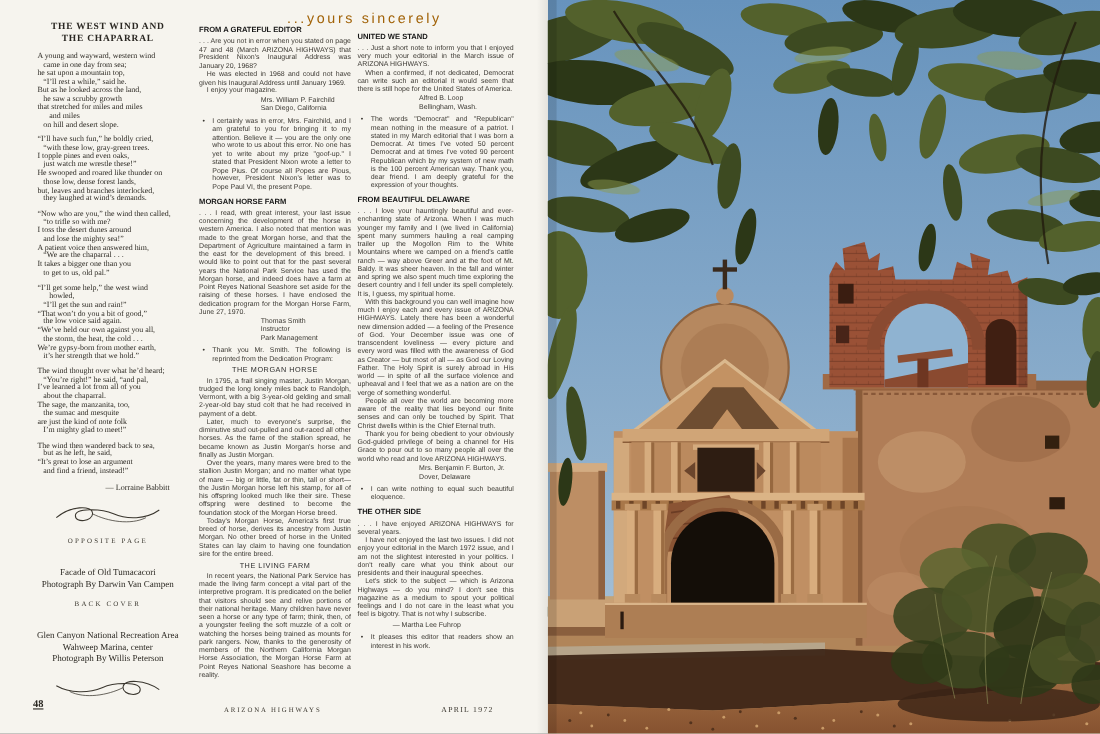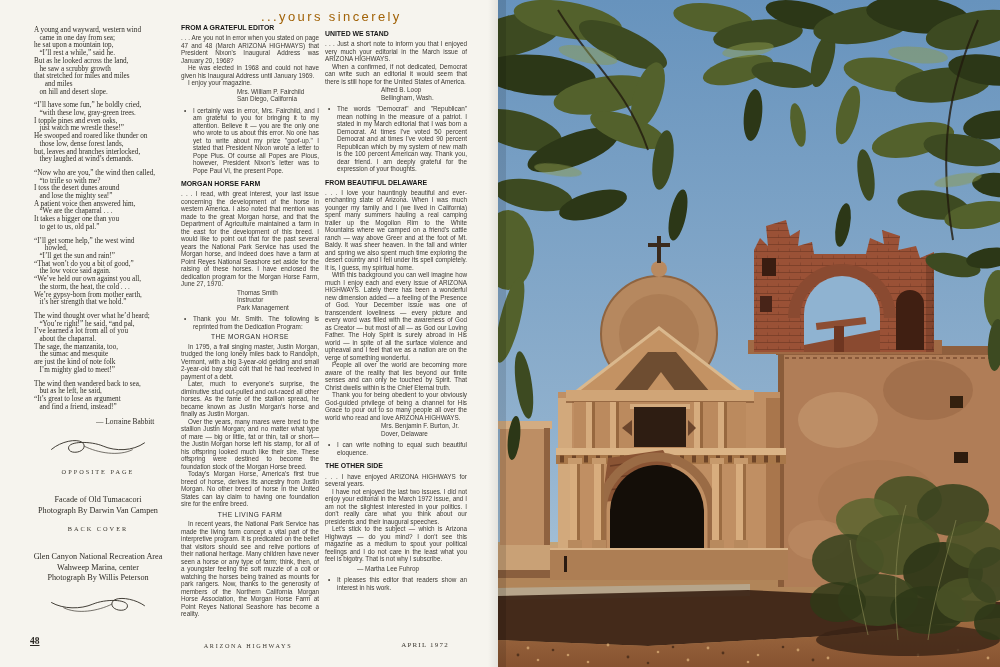--- a/index.html
+++ b/index.html
@@ -46,34 +46,38 @@
   .photo{position:absolute;left:498px;top:0;width:502px;height:667px;}
   .gutter{position:absolute;left:488px;top:0;width:10px;height:667px;
           background:linear-gradient(to right,rgba(0,0,0,0),rgba(0,0,0,.07));}
 </style>
 </head>
 <body>
 
 <div class="page">
 
   <div class="poem-col">
+    <div class="poem-title">
+      <div>THE WEST WIND AND</div>
+      <div>THE CHAPARRAL</div>
+    </div>
     <div class="poem-body">
         <div class="stanza">
           <div class="pline">A young and wayward, western wind</div>
           <div class="pline">   came in one day from sea;</div>
           <div class="pline">he sat upon a mountain top,</div>
           <div class="pline">   “I’ll rest a while,” said he.</div>
           <div class="pline">But as he looked across the land,</div>
           <div class="pline">   he saw a scrubby growth</div>
           <div class="pline">that stretched for miles and miles</div>
           <div class="pline">      and miles</div>
           <div class="pline">   on hill and desert slope.</div>
         </div>
         <div class="stanza">
-          <div class="pline">“I’ll have some fun,” he boldly cried,</div>
+          <div class="pline">“I’ll have such fun,” he boldly cried,</div>
           <div class="pline">   “with these low, gray-green trees.</div>
           <div class="pline">I topple pines and even oaks,</div>
           <div class="pline">   just watch me wrestle these!”</div>
           <div class="pline">He swooped and roared like thunder on</div>
           <div class="pline">   those low, dense forest lands,</div>
           <div class="pline">but, leaves and branches interlocked,</div>
           <div class="pline">   they laughed at wind’s demands.</div>
         </div>
         <div class="stanza">
           <div class="pline">“Now who are you,” the wind then called,</div>

